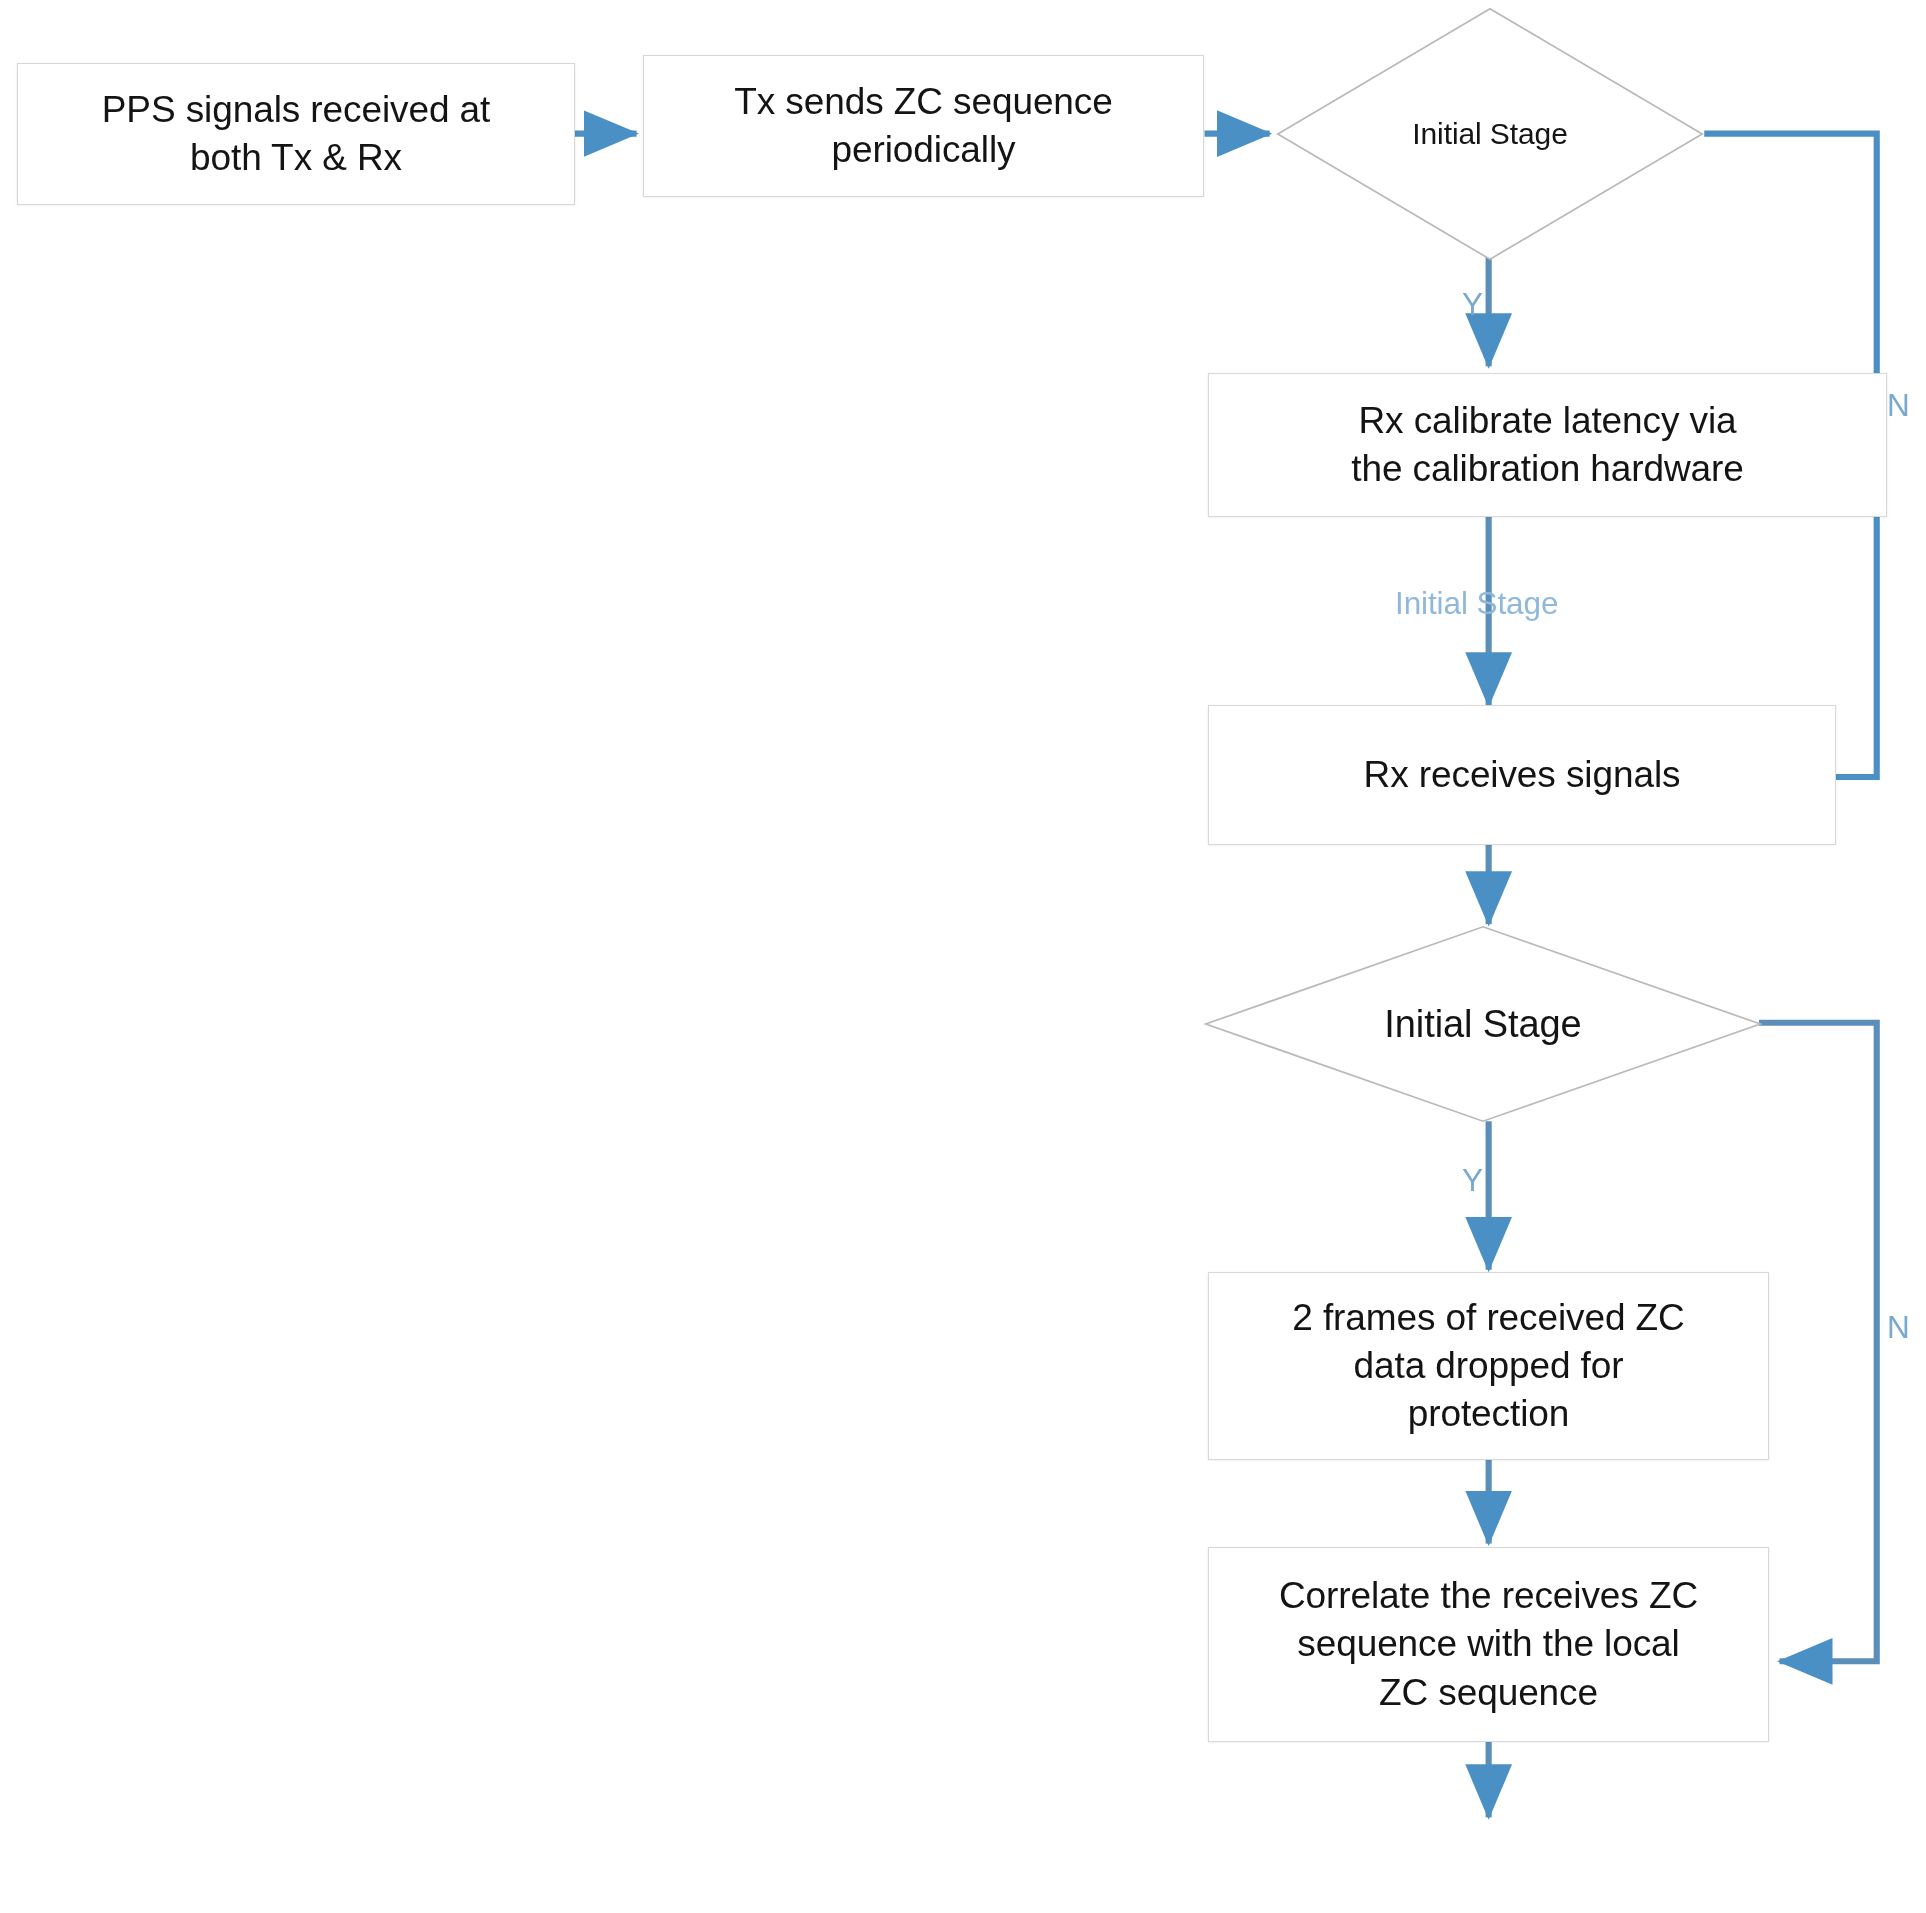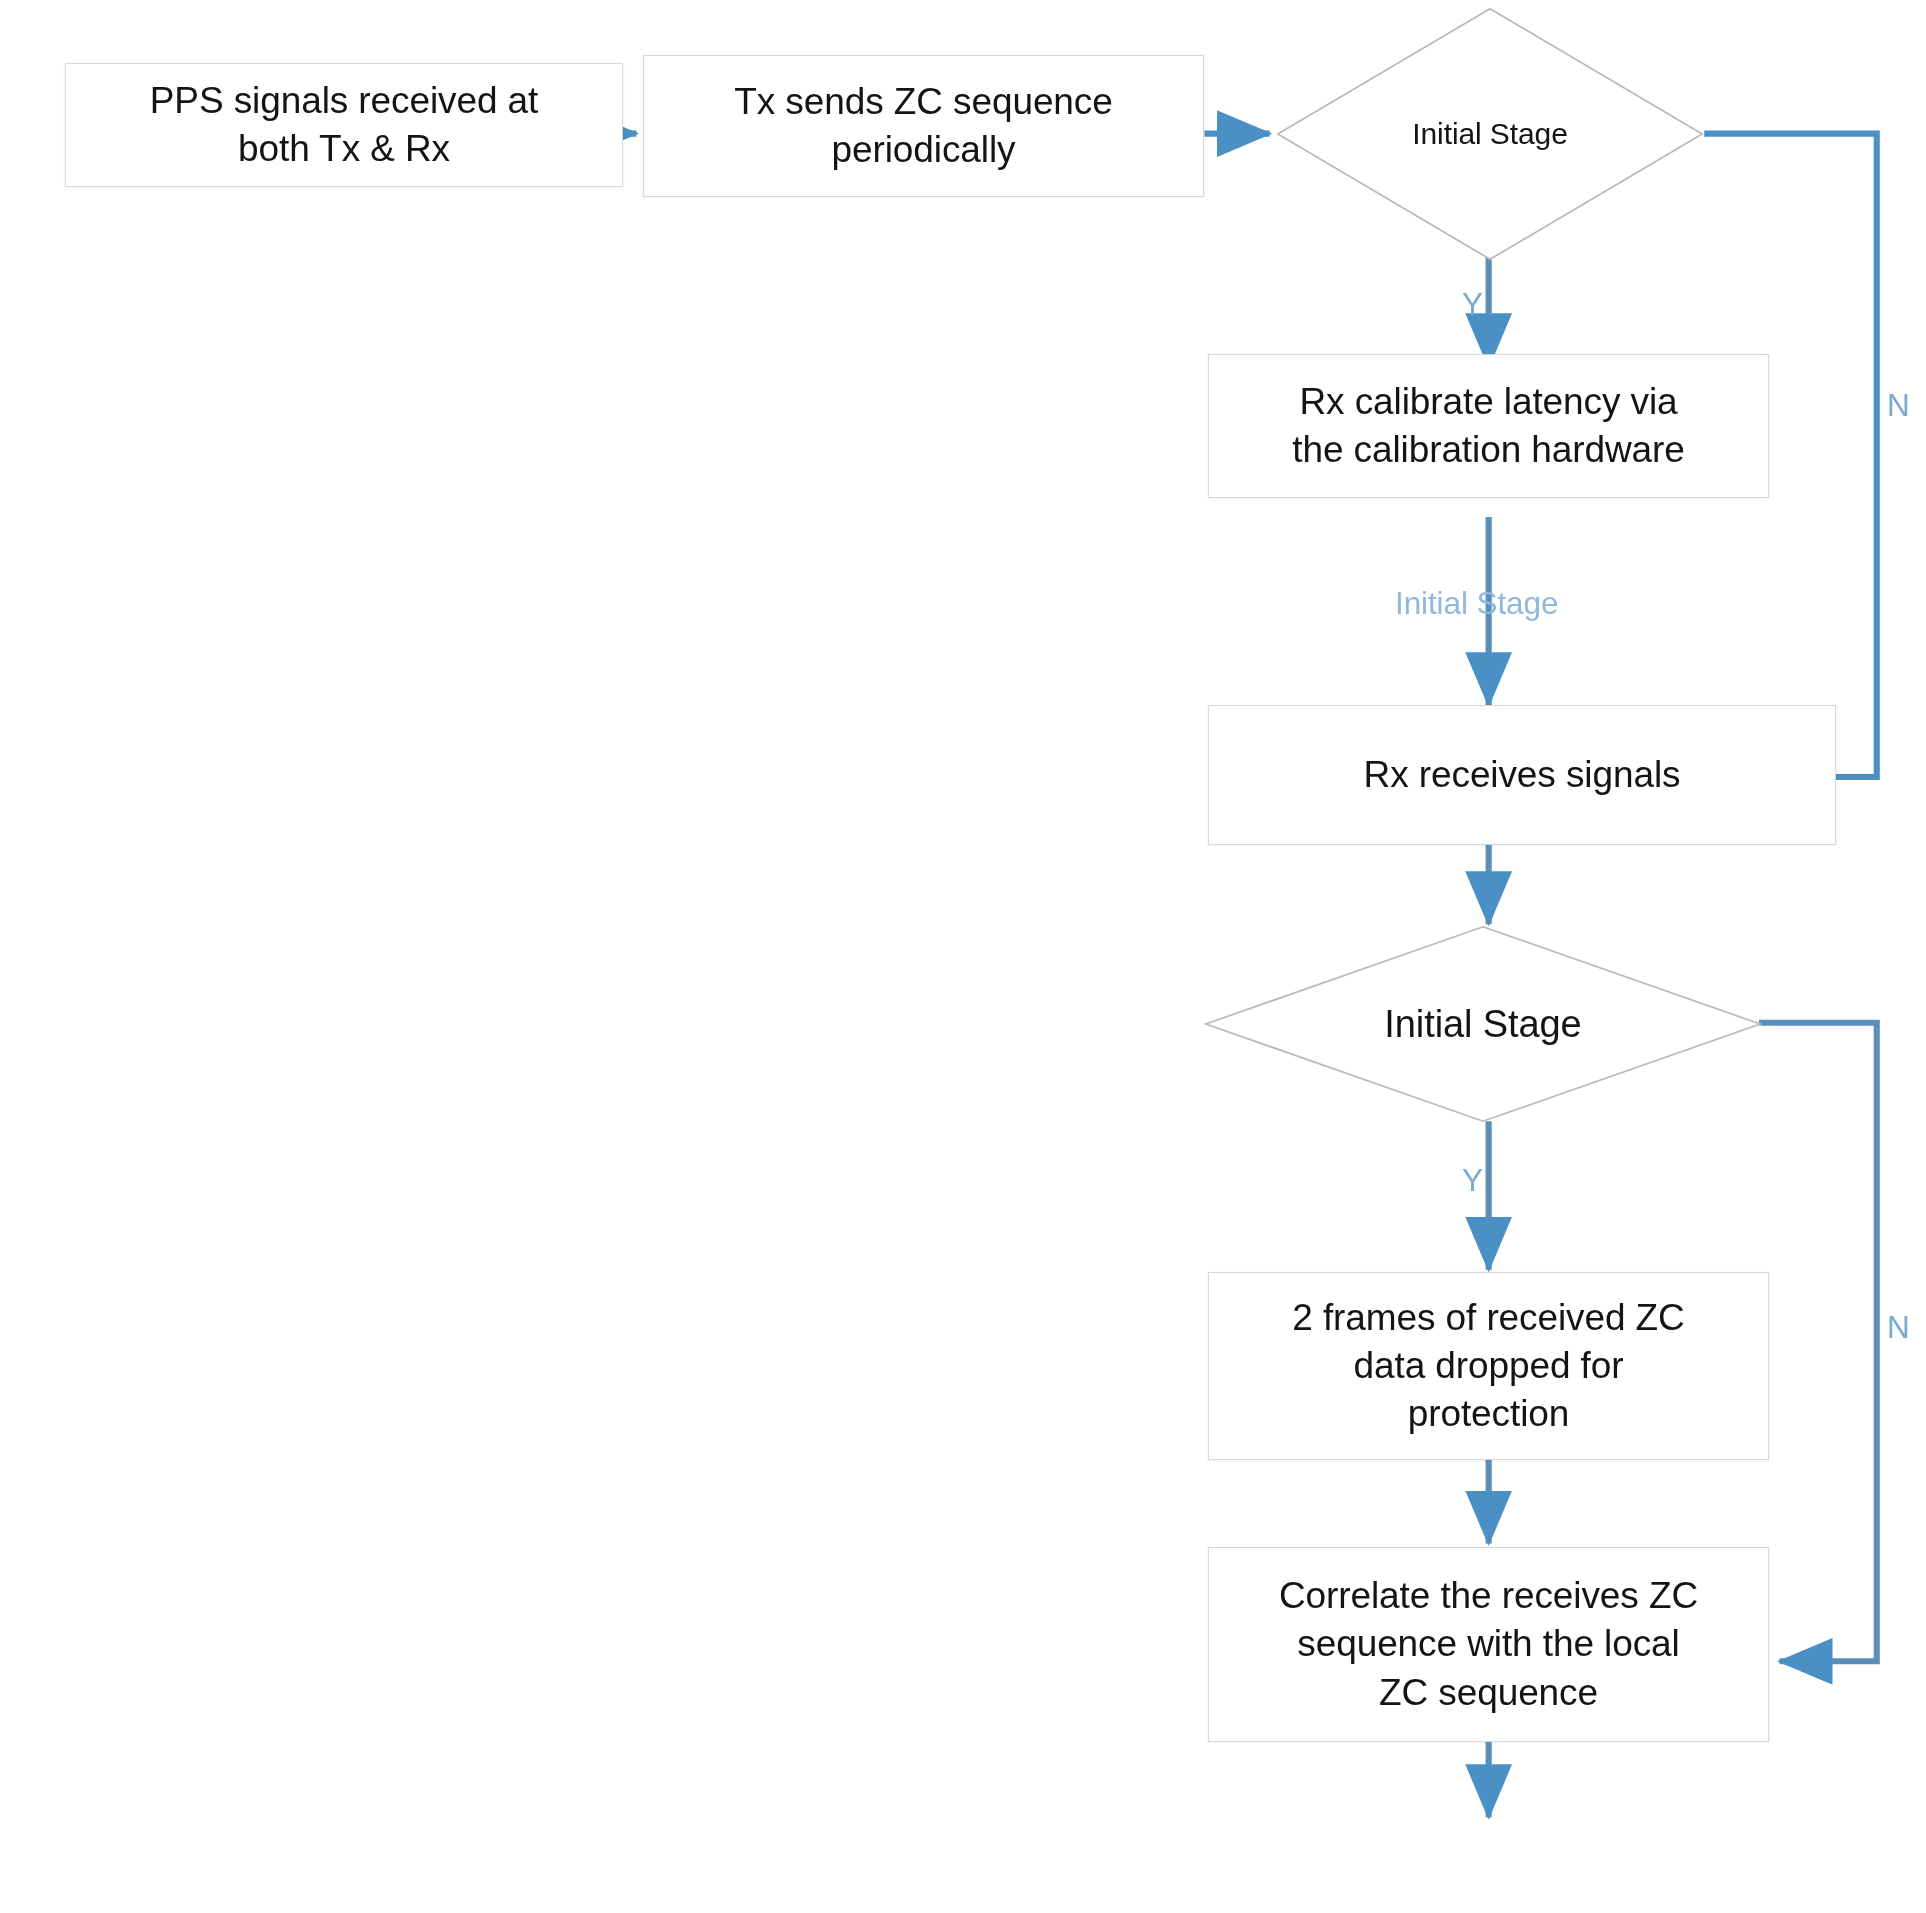--- a/index.html
+++ b/index.html
@@ -104,38 +104,38 @@
 
     <line x1="2175" y1="1638" x2="2175" y2="1855" stroke="#5b8fb9" stroke-width="9" marker-end="url(#ah)"></line>
 
     <path d="M 2570 1494 L 2742 1494 L 2742 2427 L 2600 2427" fill="none" stroke="#5b8fb9" stroke-width="9" marker-end="url(#ah)"></path>
 
     <line x1="2175" y1="2130" x2="2175" y2="2255" stroke="#5b8fb9" stroke-width="9" marker-end="url(#ah)"></line>
 
     <line x1="2175" y1="2545" x2="2175" y2="2655" stroke="#5b8fb9" stroke-width="9" marker-end="url(#ah)"></line>
   </svg>
 
-  <div class="node proc" style="left:17px; top:63px; width:558px; height:124px;margin-left:48px;">
+  <div class="node proc" style="left:17px; top:63px; width:558px; height:142px;">
     <div class="txt">PPS signals received at
 both Tx &amp; Rx</div>
   </div>
 
   <div class="node proc" style="left:643px; top:55px; width:561px; height:142px;">
     <div class="txt">Tx sends ZC sequence
 periodically</div>
   </div>
 
   <div class="diamond-wrap" style="left:1275px; top:5.5px; width:430px; height:256px;">
     <svg width="430" height="256" viewBox="0 0 628 374" xmlns="http://www.w3.org/2000/svg">
       <polygon points="314,4 624,187 314,370 4,187" fill="#ffffff" stroke="#b9b9b9" stroke-width="2.5"></polygon>
     </svg>
     <div class="dtxt" style="font-size:30px;">Initial Stage</div>
   </div>
 
-  <div class="node proc" style="left:1208px; top:354px; width:561px; height:144px;">
+  <div class="node proc" style="left:1208px; top:373px; width:679px; height:144px;">
     <div class="txt">Rx calibrate latency via
 the calibration hardware</div>
   </div>
 
   <div class="node proc" style="left:1208px; top:705px; width:628px; height:140px;">
     <div class="txt">Rx  receives signals</div>
   </div>
 
   <div class="diamond-wrap" style="left:1203px; top:924px; width:560px; height:200px;">
     <svg width="560" height="200" viewBox="0 0 818 292" xmlns="http://www.w3.org/2000/svg">

